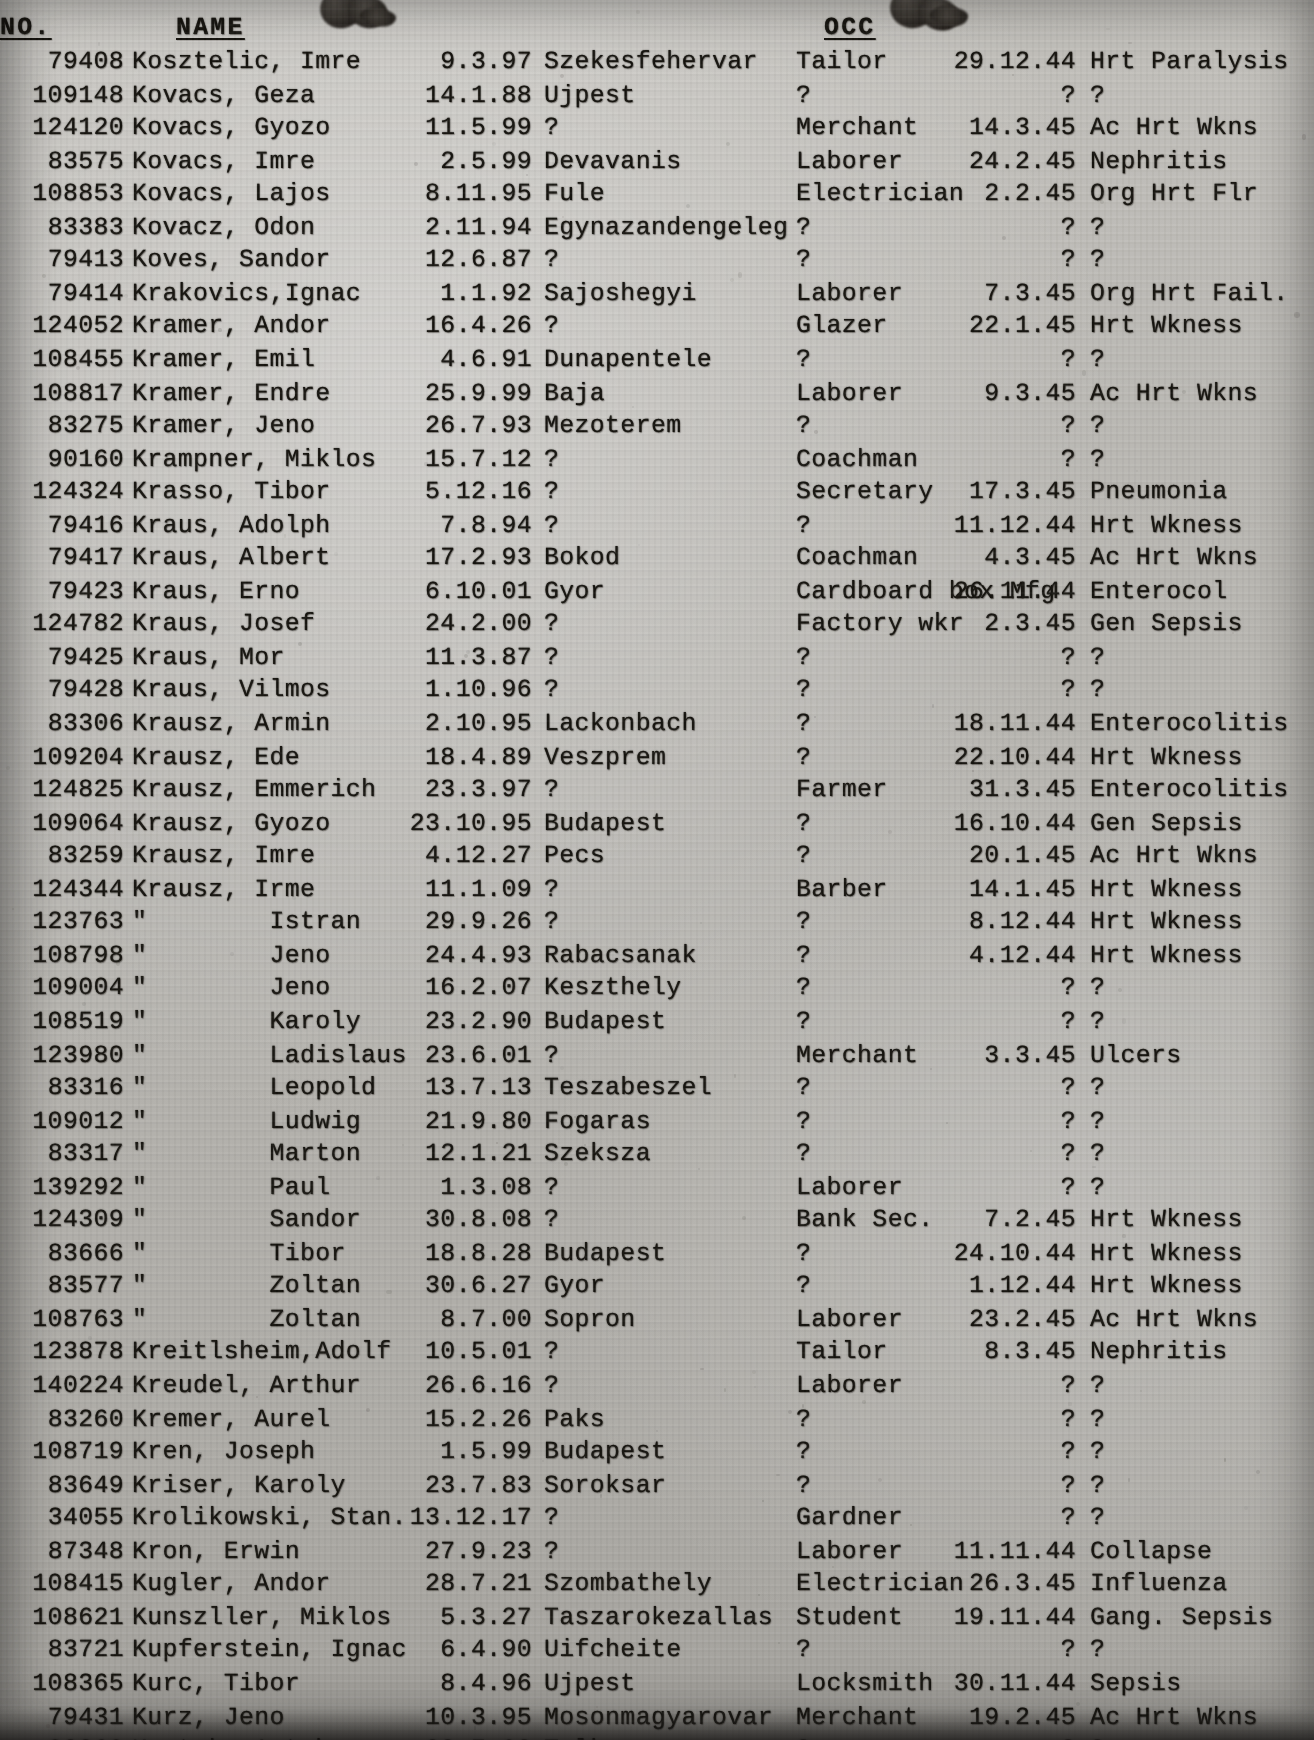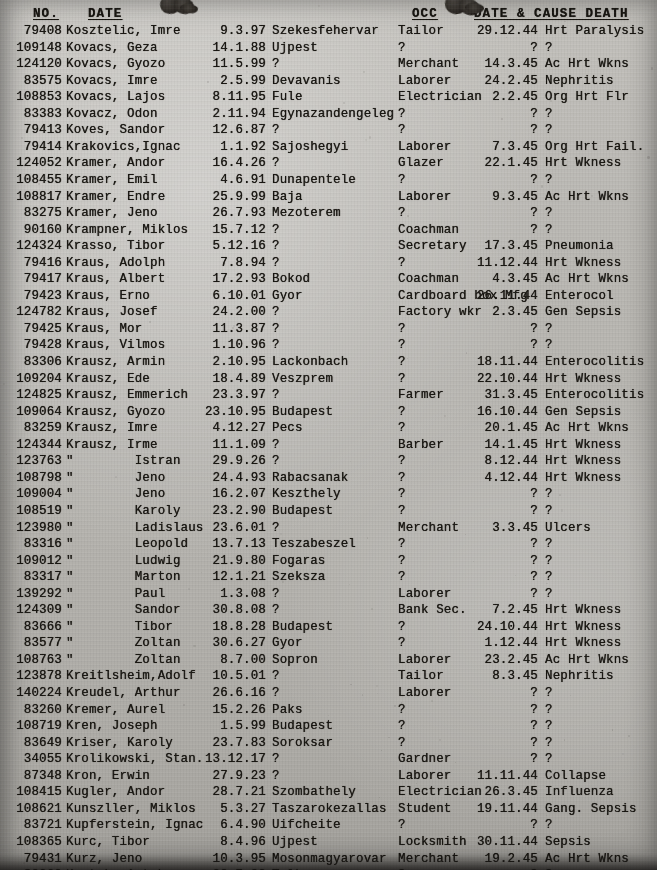--- a/index.html
+++ b/index.html
@@ -102,21 +102,21 @@
   .c-occ   { left: 398px; }
   .c-ddate { left: 474px; width: 64px; text-align: right; }
   .c-cause { left: 545px; }
 
   
   .hdr {
     font-weight: bold;
     letter-spacing: 1.15px;
   }
   .hdr .u { text-decoration: underline; text-underline-offset: 2px; }
-  .h-no    { left: 33px; }
+  .h-no    { left: 0; }
   .h-name  { left: 88px; }
   .h-date  { left: 218px; }
   .h-occ   { left: 412px; }
   .h-death { left: 474px; }
 
   
   .blob {
     position: absolute;
     border-radius: 50%;
     background: radial-gradient(circle at 38% 32%, #55504a 0%, #393530 45%, #241f1b 72%, #16120f 100%);
@@ -147,23 +147,22 @@
 
 <div id="scan">
 
   <div id="paper-base"></div>
 
   <div id="sheet">
 
     
     <div class="row hdr" style="top:6px; position:absolute; left:0; right:0;">
       <span class="col h-no   u">NO.</span>
-      <span class="col h-name u">DATE</span>
+      <span class="col h-name u">NAME</span>
       <span class="col h-occ  u">OCC</span>
-      <span class="col h-death u">DATE &amp; CAUSE DEATH</span>
     </div>
 
     
     <div id="rows" style="position:absolute; left:0; right:0; top:23px;"><div class="row" style="position: absolute; left: 0px; right: 0px; top: 0px;"><span class="col c-no">79408</span><span class="col c-name">Kosztelic, Imre</span><span class="col c-date">9.3.97</span><span class="col c-place">Szekesfehervar</span><span class="col c-occ">Tailor</span><span class="col c-ddate">29.12.44</span><span class="col c-cause">Hrt Paralysis</span></div><div class="row" style="position: absolute; left: 0px; right: 0px; top: 16.55px;"><span class="col c-no">109148</span><span class="col c-name">Kovacs, Geza</span><span class="col c-date">14.1.88</span><span class="col c-place">Ujpest</span><span class="col c-occ">?</span><span class="col c-ddate">?</span><span class="col c-cause">?</span></div><div class="row" style="position: absolute; left: 0px; right: 0px; top: 33.1px;"><span class="col c-no">124120</span><span class="col c-name">Kovacs, Gyozo</span><span class="col c-date">11.5.99</span><span class="col c-place">?</span><span class="col c-occ">Merchant</span><span class="col c-ddate">14.3.45</span><span class="col c-cause">Ac Hrt Wkns</span></div><div class="row" style="position: absolute; left: 0px; right: 0px; top: 49.65px;"><span class="col c-no">83575</span><span class="col c-name">Kovacs, Imre</span><span class="col c-date">2.5.99</span><span class="col c-place">Devavanis</span><span class="col c-occ">Laborer</span><span class="col c-ddate">24.2.45</span><span class="col c-cause">Nephritis</span></div><div class="row" style="position: absolute; left: 0px; right: 0px; top: 66.2px;"><span class="col c-no">108853</span><span class="col c-name">Kovacs, Lajos</span><span class="col c-date">8.11.95</span><span class="col c-place">Fule</span><span class="col c-occ">Electrician</span><span class="col c-ddate">2.2.45</span><span class="col c-cause">Org Hrt Flr</span></div><div class="row" style="position: absolute; left: 0px; right: 0px; top: 82.75px;"><span class="col c-no">83383</span><span class="col c-name">Kovacz, Odon</span><span class="col c-date">2.11.94</span><span class="col c-place">Egynazandengeleg</span><span class="col c-occ">?</span><span class="col c-ddate">?</span><span class="col c-cause">?</span></div><div class="row" style="position: absolute; left: 0px; right: 0px; top: 99.3px;"><span class="col c-no">79413</span><span class="col c-name">Koves, Sandor</span><span class="col c-date">12.6.87</span><span class="col c-place">?</span><span class="col c-occ">?</span><span class="col c-ddate">?</span><span class="col c-cause">?</span></div><div class="row" style="position: absolute; left: 0px; right: 0px; top: 115.85px;"><span class="col c-no">79414</span><span class="col c-name">Krakovics,Ignac</span><span class="col c-date">1.1.92</span><span class="col c-place">Sajoshegyi</span><span class="col c-occ">Laborer</span><span class="col c-ddate">7.3.45</span><span class="col c-cause">Org Hrt Fail.</span></div><div class="row" style="position: absolute; left: 0px; right: 0px; top: 132.4px;"><span class="col c-no">124052</span><span class="col c-name">Kramer, Andor</span><span class="col c-date">16.4.26</span><span class="col c-place">?</span><span class="col c-occ">Glazer</span><span class="col c-ddate">22.1.45</span><span class="col c-cause">Hrt Wkness</span></div><div class="row" style="position: absolute; left: 0px; right: 0px; top: 148.95px;"><span class="col c-no">108455</span><span class="col c-name">Kramer, Emil</span><span class="col c-date">4.6.91</span><span class="col c-place">Dunapentele</span><span class="col c-occ">?</span><span class="col c-ddate">?</span><span class="col c-cause">?</span></div><div class="row" style="position: absolute; left: 0px; right: 0px; top: 165.5px;"><span class="col c-no">108817</span><span class="col c-name">Kramer, Endre</span><span class="col c-date">25.9.99</span><span class="col c-place">Baja</span><span class="col c-occ">Laborer</span><span class="col c-ddate">9.3.45</span><span class="col c-cause">Ac Hrt Wkns</span></div><div class="row" style="position: absolute; left: 0px; right: 0px; top: 182.05px;"><span class="col c-no">83275</span><span class="col c-name">Kramer, Jeno</span><span class="col c-date">26.7.93</span><span class="col c-place">Mezoterem</span><span class="col c-occ">?</span><span class="col c-ddate">?</span><span class="col c-cause">?</span></div><div class="row" style="position: absolute; left: 0px; right: 0px; top: 198.6px;"><span class="col c-no">90160</span><span class="col c-name">Krampner, Miklos</span><span class="col c-date">15.7.12</span><span class="col c-place">?</span><span class="col c-occ">Coachman</span><span class="col c-ddate">?</span><span class="col c-cause">?</span></div><div class="row" style="position: absolute; left: 0px; right: 0px; top: 215.15px;"><span class="col c-no">124324</span><span class="col c-name">Krasso, Tibor</span><span class="col c-date">5.12.16</span><span class="col c-place">?</span><span class="col c-occ">Secretary</span><span class="col c-ddate">17.3.45</span><span class="col c-cause">Pneumonia</span></div><div class="row" style="position: absolute; left: 0px; right: 0px; top: 231.7px;"><span class="col c-no">79416</span><span class="col c-name">Kraus, Adolph</span><span class="col c-date">7.8.94</span><span class="col c-place">?</span><span class="col c-occ">?</span><span class="col c-ddate">11.12.44</span><span class="col c-cause">Hrt Wkness</span></div><div class="row" style="position: absolute; left: 0px; right: 0px; top: 248.25px;"><span class="col c-no">79417</span><span class="col c-name">Kraus, Albert</span><span class="col c-date">17.2.93</span><span class="col c-place">Bokod</span><span class="col c-occ">Coachman</span><span class="col c-ddate">4.3.45</span><span class="col c-cause">Ac Hrt Wkns</span></div><div class="row" style="position: absolute; left: 0px; right: 0px; top: 264.8px;"><span class="col c-no">79423</span><span class="col c-name">Kraus, Erno</span><span class="col c-date">6.10.01</span><span class="col c-place">Gyor</span><span class="col c-occ">Cardboard box Mfg</span><span class="col c-ddate">26.11.44</span><span class="col c-cause">Enterocol</span></div><div class="row" style="position: absolute; left: 0px; right: 0px; top: 281.35px;"><span class="col c-no">124782</span><span class="col c-name">Kraus, Josef</span><span class="col c-date">24.2.00</span><span class="col c-place">?</span><span class="col c-occ">Factory wkr</span><span class="col c-ddate">2.3.45</span><span class="col c-cause">Gen Sepsis</span></div><div class="row" style="position: absolute; left: 0px; right: 0px; top: 297.9px;"><span class="col c-no">79425</span><span class="col c-name">Kraus, Mor</span><span class="col c-date">11.3.87</span><span class="col c-place">?</span><span class="col c-occ">?</span><span class="col c-ddate">?</span><span class="col c-cause">?</span></div><div class="row" style="position: absolute; left: 0px; right: 0px; top: 314.45px;"><span class="col c-no">79428</span><span class="col c-name">Kraus, Vilmos</span><span class="col c-date">1.10.96</span><span class="col c-place">?</span><span class="col c-occ">?</span><span class="col c-ddate">?</span><span class="col c-cause">?</span></div><div class="row" style="position: absolute; left: 0px; right: 0px; top: 331px;"><span class="col c-no">83306</span><span class="col c-name">Krausz, Armin</span><span class="col c-date">2.10.95</span><span class="col c-place">Lackonbach</span><span class="col c-occ">?</span><span class="col c-ddate">18.11.44</span><span class="col c-cause">Enterocolitis</span></div><div class="row" style="position: absolute; left: 0px; right: 0px; top: 347.55px;"><span class="col c-no">109204</span><span class="col c-name">Krausz, Ede</span><span class="col c-date">18.4.89</span><span class="col c-place">Veszprem</span><span class="col c-occ">?</span><span class="col c-ddate">22.10.44</span><span class="col c-cause">Hrt Wkness</span></div><div class="row" style="position: absolute; left: 0px; right: 0px; top: 364.1px;"><span class="col c-no">124825</span><span class="col c-name">Krausz, Emmerich</span><span class="col c-date">23.3.97</span><span class="col c-place">?</span><span class="col c-occ">Farmer</span><span class="col c-ddate">31.3.45</span><span class="col c-cause">Enterocolitis</span></div><div class="row" style="position: absolute; left: 0px; right: 0px; top: 380.65px;"><span class="col c-no">109064</span><span class="col c-name">Krausz, Gyozo</span><span class="col c-date">23.10.95</span><span class="col c-place">Budapest</span><span class="col c-occ">?</span><span class="col c-ddate">16.10.44</span><span class="col c-cause">Gen Sepsis</span></div><div class="row" style="position: absolute; left: 0px; right: 0px; top: 397.2px;"><span class="col c-no">83259</span><span class="col c-name">Krausz, Imre</span><span class="col c-date">4.12.27</span><span class="col c-place">Pecs</span><span class="col c-occ">?</span><span class="col c-ddate">20.1.45</span><span class="col c-cause">Ac Hrt Wkns</span></div><div class="row" style="position: absolute; left: 0px; right: 0px; top: 413.75px;"><span class="col c-no">124344</span><span class="col c-name">Krausz, Irme</span><span class="col c-date">11.1.09</span><span class="col c-place">?</span><span class="col c-occ">Barber</span><span class="col c-ddate">14.1.45</span><span class="col c-cause">Hrt Wkness</span></div><div class="row" style="position: absolute; left: 0px; right: 0px; top: 430.3px;"><span class="col c-no">123763</span><span class="col c-name">"        Istran</span><span class="col c-date">29.9.26</span><span class="col c-place">?</span><span class="col c-occ">?</span><span class="col c-ddate">8.12.44</span><span class="col c-cause">Hrt Wkness</span></div><div class="row" style="position: absolute; left: 0px; right: 0px; top: 446.85px;"><span class="col c-no">108798</span><span class="col c-name">"        Jeno</span><span class="col c-date">24.4.93</span><span class="col c-place">Rabacsanak</span><span class="col c-occ">?</span><span class="col c-ddate">4.12.44</span><span class="col c-cause">Hrt Wkness</span></div><div class="row" style="position: absolute; left: 0px; right: 0px; top: 463.4px;"><span class="col c-no">109004</span><span class="col c-name">"        Jeno</span><span class="col c-date">16.2.07</span><span class="col c-place">Keszthely</span><span class="col c-occ">?</span><span class="col c-ddate">?</span><span class="col c-cause">?</span></div><div class="row" style="position: absolute; left: 0px; right: 0px; top: 479.95px;"><span class="col c-no">108519</span><span class="col c-name">"        Karoly</span><span class="col c-date">23.2.90</span><span class="col c-place">Budapest</span><span class="col c-occ">?</span><span class="col c-ddate">?</span><span class="col c-cause">?</span></div><div class="row" style="position: absolute; left: 0px; right: 0px; top: 496.5px;"><span class="col c-no">123980</span><span class="col c-name">"        Ladislaus</span><span class="col c-date">23.6.01</span><span class="col c-place">?</span><span class="col c-occ">Merchant</span><span class="col c-ddate">3.3.45</span><span class="col c-cause">Ulcers</span></div><div class="row" style="position: absolute; left: 0px; right: 0px; top: 513.05px;"><span class="col c-no">83316</span><span class="col c-name">"        Leopold</span><span class="col c-date">13.7.13</span><span class="col c-place">Teszabeszel</span><span class="col c-occ">?</span><span class="col c-ddate">?</span><span class="col c-cause">?</span></div><div class="row" style="position: absolute; left: 0px; right: 0px; top: 529.6px;"><span class="col c-no">109012</span><span class="col c-name">"        Ludwig</span><span class="col c-date">21.9.80</span><span class="col c-place">Fogaras</span><span class="col c-occ">?</span><span class="col c-ddate">?</span><span class="col c-cause">?</span></div><div class="row" style="position: absolute; left: 0px; right: 0px; top: 546.15px;"><span class="col c-no">83317</span><span class="col c-name">"        Marton</span><span class="col c-date">12.1.21</span><span class="col c-place">Szeksza</span><span class="col c-occ">?</span><span class="col c-ddate">?</span><span class="col c-cause">?</span></div><div class="row" style="position: absolute; left: 0px; right: 0px; top: 562.7px;"><span class="col c-no">139292</span><span class="col c-name">"        Paul</span><span class="col c-date">1.3.08</span><span class="col c-place">?</span><span class="col c-occ">Laborer</span><span class="col c-ddate">?</span><span class="col c-cause">?</span></div><div class="row" style="position: absolute; left: 0px; right: 0px; top: 579.25px;"><span class="col c-no">124309</span><span class="col c-name">"        Sandor</span><span class="col c-date">30.8.08</span><span class="col c-place">?</span><span class="col c-occ">Bank Sec.</span><span class="col c-ddate">7.2.45</span><span class="col c-cause">Hrt Wkness</span></div><div class="row" style="position: absolute; left: 0px; right: 0px; top: 595.8px;"><span class="col c-no">83666</span><span class="col c-name">"        Tibor</span><span class="col c-date">18.8.28</span><span class="col c-place">Budapest</span><span class="col c-occ">?</span><span class="col c-ddate">24.10.44</span><span class="col c-cause">Hrt Wkness</span></div><div class="row" style="position: absolute; left: 0px; right: 0px; top: 612.35px;"><span class="col c-no">83577</span><span class="col c-name">"        Zoltan</span><span class="col c-date">30.6.27</span><span class="col c-place">Gyor</span><span class="col c-occ">?</span><span class="col c-ddate">1.12.44</span><span class="col c-cause">Hrt Wkness</span></div><div class="row" style="position: absolute; left: 0px; right: 0px; top: 628.9px;"><span class="col c-no">108763</span><span class="col c-name">"        Zoltan</span><span class="col c-date">8.7.00</span><span class="col c-place">Sopron</span><span class="col c-occ">Laborer</span><span class="col c-ddate">23.2.45</span><span class="col c-cause">Ac Hrt Wkns</span></div><div class="row" style="position: absolute; left: 0px; right: 0px; top: 645.45px;"><span class="col c-no">123878</span><span class="col c-name">Kreitlsheim,Adolf</span><span class="col c-date">10.5.01</span><span class="col c-place">?</span><span class="col c-occ">Tailor</span><span class="col c-ddate">8.3.45</span><span class="col c-cause">Nephritis</span></div><div class="row" style="position: absolute; left: 0px; right: 0px; top: 662px;"><span class="col c-no">140224</span><span class="col c-name">Kreudel, Arthur</span><span class="col c-date">26.6.16</span><span class="col c-place">?</span><span class="col c-occ">Laborer</span><span class="col c-ddate">?</span><span class="col c-cause">?</span></div><div class="row" style="position: absolute; left: 0px; right: 0px; top: 678.55px;"><span class="col c-no">83260</span><span class="col c-name">Kremer, Aurel</span><span class="col c-date">15.2.26</span><span class="col c-place">Paks</span><span class="col c-occ">?</span><span class="col c-ddate">?</span><span class="col c-cause">?</span></div><div class="row" style="position: absolute; left: 0px; right: 0px; top: 695.1px;"><span class="col c-no">108719</span><span class="col c-name">Kren, Joseph</span><span class="col c-date">1.5.99</span><span class="col c-place">Budapest</span><span class="col c-occ">?</span><span class="col c-ddate">?</span><span class="col c-cause">?</span></div><div class="row" style="position: absolute; left: 0px; right: 0px; top: 711.65px;"><span class="col c-no">83649</span><span class="col c-name">Kriser, Karoly</span><span class="col c-date">23.7.83</span><span class="col c-place">Soroksar</span><span class="col c-occ">?</span><span class="col c-ddate">?</span><span class="col c-cause">?</span></div><div class="row" style="position: absolute; left: 0px; right: 0px; top: 728.2px;"><span class="col c-no">34055</span><span class="col c-name">Krolikowski, Stan.</span><span class="col c-date">13.12.17</span><span class="col c-place">?</span><span class="col c-occ">Gardner</span><span class="col c-ddate">?</span><span class="col c-cause">?</span></div><div class="row" style="position: absolute; left: 0px; right: 0px; top: 744.75px;"><span class="col c-no">87348</span><span class="col c-name">Kron, Erwin</span><span class="col c-date">27.9.23</span><span class="col c-place">?</span><span class="col c-occ">Laborer</span><span class="col c-ddate">11.11.44</span><span class="col c-cause">Collapse</span></div><div class="row" style="position: absolute; left: 0px; right: 0px; top: 761.3px;"><span class="col c-no">108415</span><span class="col c-name">Kugler, Andor</span><span class="col c-date">28.7.21</span><span class="col c-place">Szombathely</span><span class="col c-occ">Electrician</span><span class="col c-ddate">26.3.45</span><span class="col c-cause">Influenza</span></div><div class="row" style="position: absolute; left: 0px; right: 0px; top: 777.85px;"><span class="col c-no">108621</span><span class="col c-name">Kunszller, Miklos</span><span class="col c-date">5.3.27</span><span class="col c-place">Taszarokezallas</span><span class="col c-occ">Student</span><span class="col c-ddate">19.11.44</span><span class="col c-cause">Gang. Sepsis</span></div><div class="row" style="position: absolute; left: 0px; right: 0px; top: 794.4px;"><span class="col c-no">83721</span><span class="col c-name">Kupferstein, Ignac</span><span class="col c-date">6.4.90</span><span class="col c-place">Uifcheite</span><span class="col c-occ">?</span><span class="col c-ddate">?</span><span class="col c-cause">?</span></div><div class="row" style="position: absolute; left: 0px; right: 0px; top: 810.95px;"><span class="col c-no">108365</span><span class="col c-name">Kurc, Tibor</span><span class="col c-date">8.4.96</span><span class="col c-place">Ujpest</span><span class="col c-occ">Locksmith</span><span class="col c-ddate">30.11.44</span><span class="col c-cause">Sepsis</span></div><div class="row" style="position: absolute; left: 0px; right: 0px; top: 827.5px;"><span class="col c-no">79431</span><span class="col c-name">Kurz, Jeno</span><span class="col c-date">10.3.95</span><span class="col c-place">Mosonmagyarovar</span><span class="col c-occ">Merchant</span><span class="col c-ddate">19.2.45</span><span class="col c-cause">Ac Hrt Wkns</span></div><div class="row" style="position: absolute; left: 0px; right: 0px; top: 844.05px;"><span class="col c-no">83360</span><span class="col c-name">Kurtak, Artub</span><span class="col c-date">22.7.92</span><span class="col c-place">Tulka</span><span class="col c-occ">?</span><span class="col c-ddate">?</span><span class="col c-cause">?</span></div></div>
   </div>
 
   <div class="blob b1"></div>
   <div class="blob b2"></div>
   <div class="blob tail t1"></div>
   <div class="blob b3"></div>

